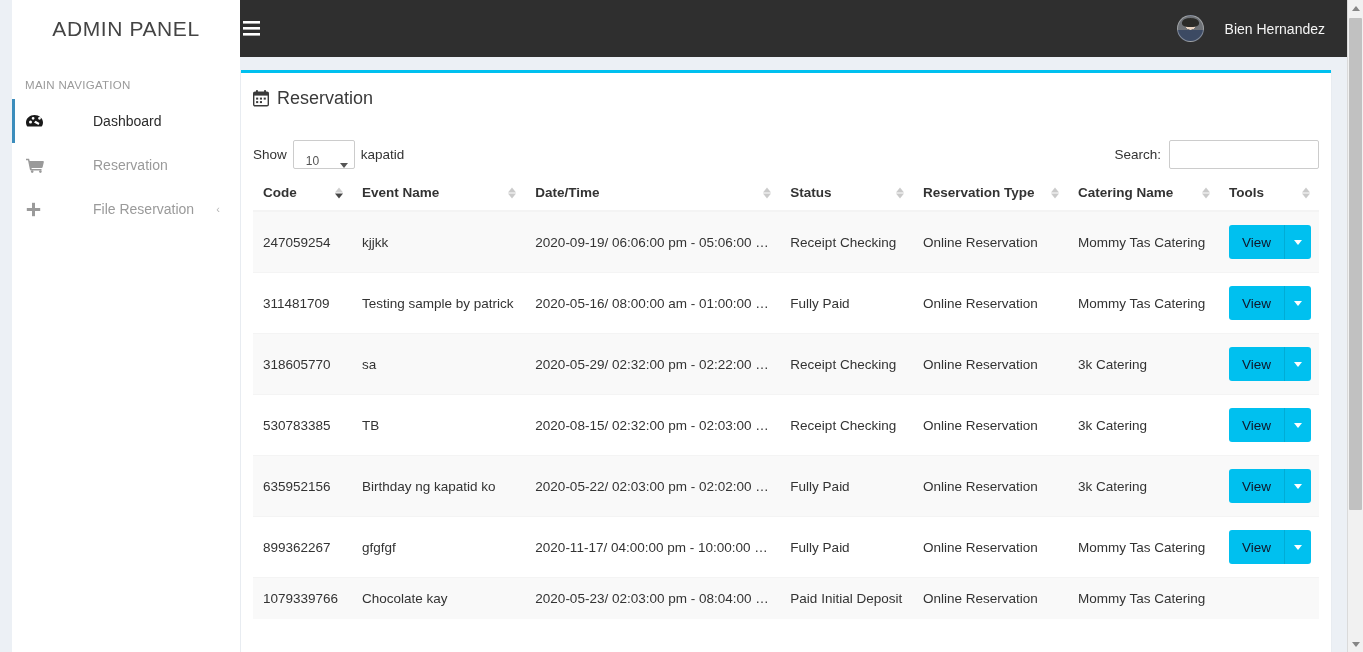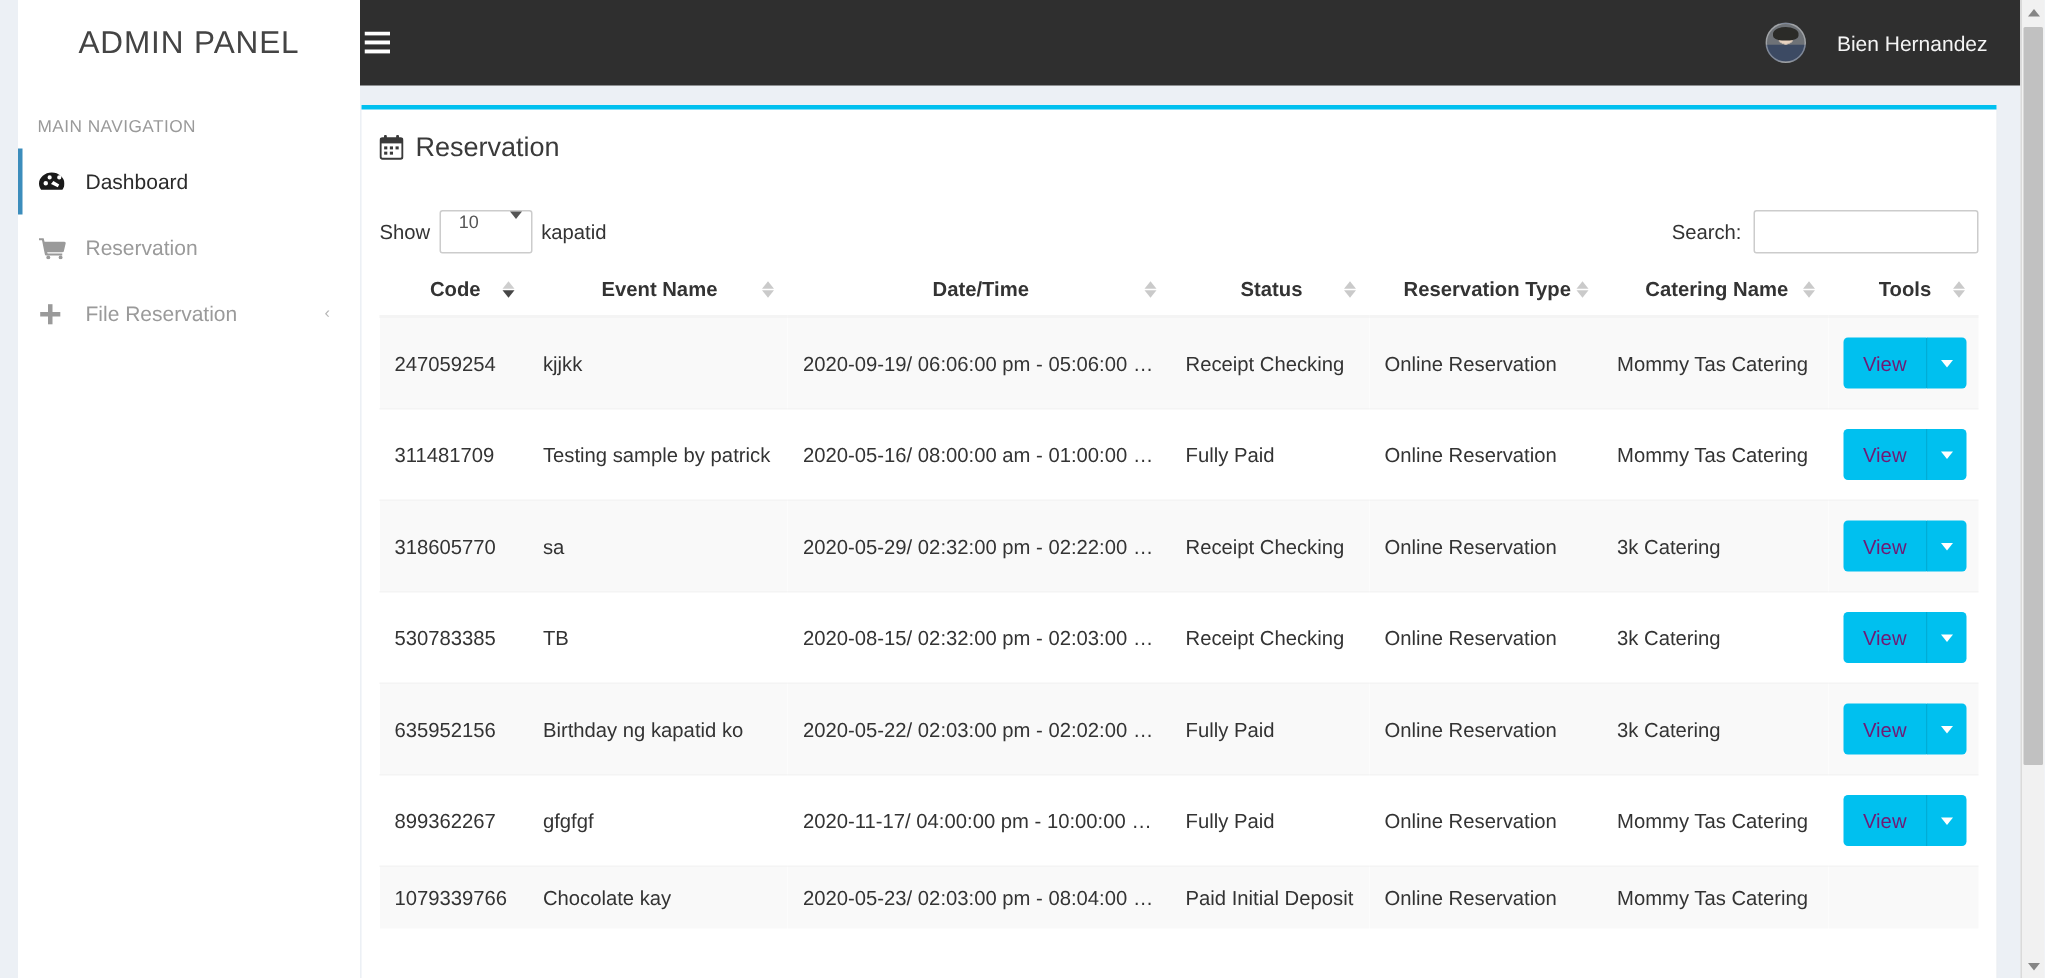--- a/index.html
+++ b/index.html
@@ -39,20 +39,21 @@
     letter-spacing: .3px;
   }
   .nav-item {
     display: flex; align-items: center;
     height: 44px;
     padding-left: 14px;
     color: #9a9a9a;
     font-size: 14px;
     cursor: pointer;
     position: relative;
+    gap: 36px;
   }
   .nav-item.active {
     color: #2b2b2b;
     border-left: 3px solid #3c8dbc;
     padding-left: 11px;
   }
   .nav-ico {
     width: 22px; height: 16px;
     display: inline-flex; align-items: center; justify-content: flex-start;
     margin-right: 9px;
@@ -134,21 +135,21 @@
   #toolbar {
     display: flex; align-items: center;
     height: 44px;
     font-size: 13.5px; color: #333;
   }
   #show-left { display: flex; align-items: center; gap: 6px; }
   #entries-select {
     width: 62px; height: 29px;
     border: 1px solid #ccc; border-radius: 2px;
     background: #fff;
-    display: flex; align-items: flex-start; justify-content: space-between;
+    display: flex; align-items: flex-end; justify-content: space-between;
     padding: 0 6px 0 12px;
     font-size: 12px; color: #555;
     cursor: pointer;
   }
   .caret-dn {
     width: 0; height: 0;
     border-left: 4px solid transparent;
     border-right: 4px solid transparent;
     border-top: 5px solid #555;
   }
@@ -160,21 +161,21 @@
     width: 150px; height: 29px;
     border: 1px solid #ccc; border-radius: 2px;
     outline: none; background: #fff;
     font-family: inherit; font-size: 13px;
     padding: 0 6px;
   }
 
   
   table { width: 100%; border-collapse: collapse; table-layout: fixed; }
   thead th {
-    text-align: center;
+    text-align: left;
     font-size: 13.5px; font-weight: bold; color: #333;
     padding: 9px 8px 10px 10px;
     border-bottom: 2px solid #f4f4f4;
     position: relative;
     cursor: pointer;
     white-space: nowrap;
   }
   .sort-ico {
     position: absolute; right: 9px; top: 50%;
     transform: translateY(-50%);
@@ -207,21 +208,21 @@
   .c-event { width: 170px; }
   .c-date { width: 250px; }
   .c-status { width: 130px; }
   .c-type { width: 152px; }
   .c-catering { width: 148px; }
   .c-tools { width: 98px; }
 
   
   .btn-group { display: inline-flex; height: 34px; }
   .btn-view {
-    background: #00c0ef; color: #701a75;
+    background: #00c0ef; color: #0f172a;
     border: none; border-radius: 3px 0 0 3px;
     font-family: inherit; font-size: 13.5px;
     padding: 0 13px; cursor: pointer;
   }
   .btn-caret {
     background: #00c0ef; color: #fff;
     border: none; border-left: 1px solid #00acd6;
     border-radius: 0 3px 3px 0;
     width: 27px; cursor: pointer;
     display: flex; align-items: center; justify-content: center;

